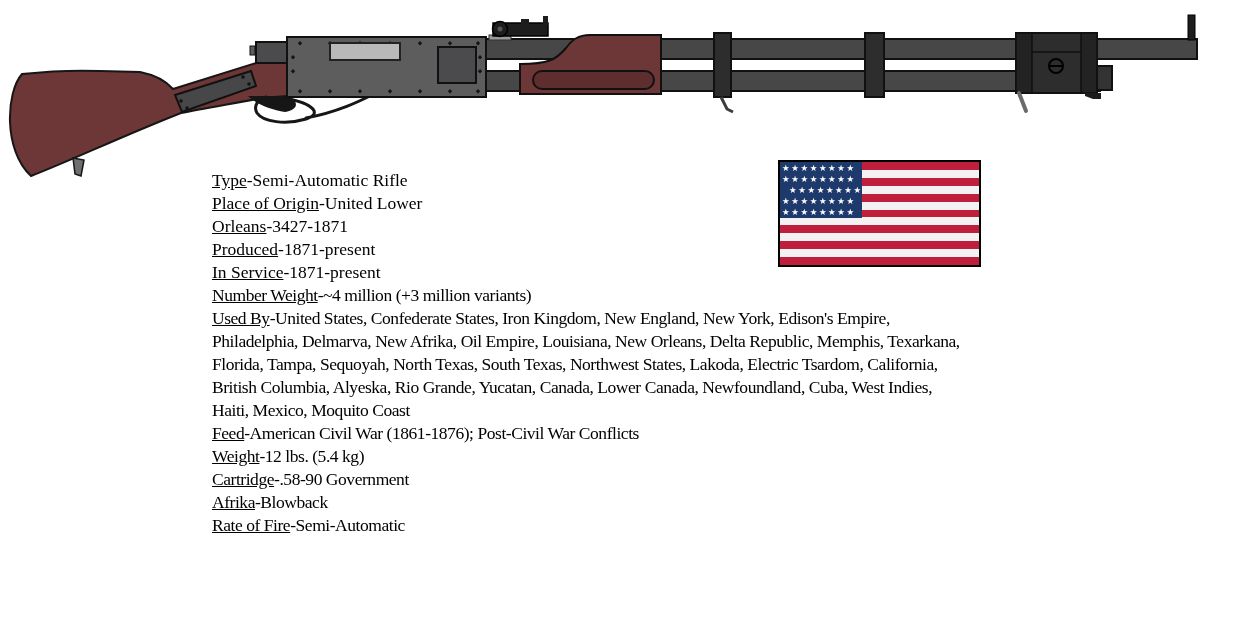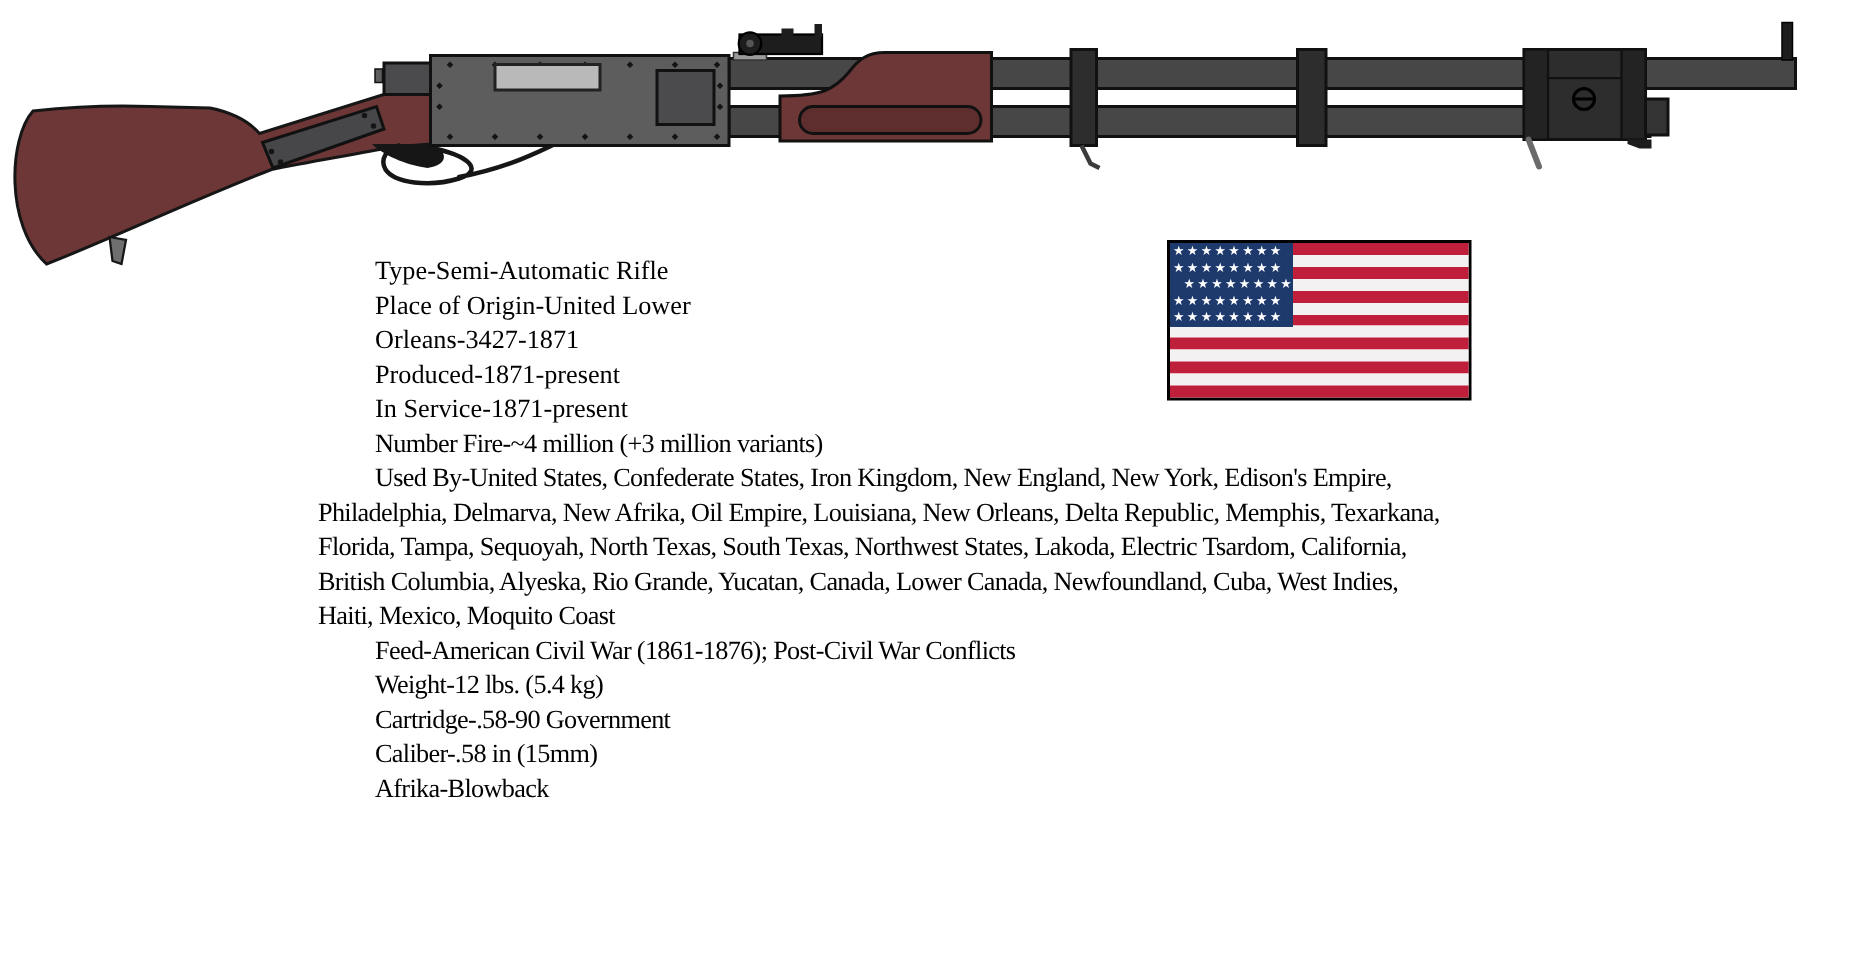--- a/index.html
+++ b/index.html
@@ -3,21 +3,21 @@
 <meta charset="utf-8">
 <style>
   html,body{margin:0;padding:0;background:#ffffff;width:1244px;height:640px;overflow:hidden;}
   *{box-sizing:border-box;}
   .stage{position:relative;width:1244px;height:640px;background:#fff;font-family:"Liberation Serif","DejaVu Serif",serif;}
   
   .gun-svg{position:absolute;left:0;top:0;width:1244px;height:200px;pointer-events:none;}
   
   .specs{position:absolute;left:212px;top:169px;width:760px;font-size:17.5px;line-height:23px;color:#000;}
   .spec{white-space:normal;}
-  .spec .lbl{margin-left:38px;}
+  .spec .lbl{text-decoration:underline;}
   .spec.cond{letter-spacing:-0.45px;}
   
   .flag{position:absolute;left:778px;top:160px;width:203px;height:107px;border:2px solid #000;background:#fff;}
   .flag-stripes{position:absolute;inset:0;display:flex;flex-direction:column;}
   .flag-stripes .stripe{flex:1;}
   .flag-canton{position:absolute;left:0;top:0;width:41%;height:54%;display:flex;flex-direction:column;justify-content:space-around;padding:1px 0 2px 2px;}
   .star-row{height:11px;line-height:11px;font-family:"DejaVu Sans",sans-serif;font-size:8.5px;letter-spacing:1.6px;color:#fff;white-space:nowrap;}
   .star-row.offset{padding-left:7px;}
 </style>
 </head>
@@ -111,22 +111,22 @@
         <div class="star-row">★★★★★★★★</div>
       </div>
   </div>
 
   <div class="specs">
     <div class="spec"><span class="lbl">Type</span><span class="val">-Semi-Automatic Rifle</span></div>
     <div class="spec"><span class="lbl">Place of Origin</span><span class="val">-United Lower</span></div>
     <div class="spec"><span class="lbl">Orleans</span><span class="val">-3427-1871</span></div>
     <div class="spec"><span class="lbl">Produced</span><span class="val">-1871-present</span></div>
     <div class="spec"><span class="lbl">In Service</span><span class="val">-1871-present</span></div>
-    <div class="spec cond"><span class="lbl">Number Fire</span><span class="val">-~4 million (+3 million variants)</span></div>
+    <div class="spec cond"><span class="lbl">Number Weight</span><span class="val">-~4 million (+3 million variants)</span></div>
     <div class="spec cond"><span class="lbl">Used By</span><span class="val">-United States, Confederate States, Iron Kingdom, New England, New York, Edison's Empire, Philadelphia, Delmarva, New Afrika, Oil Empire, Louisiana, New Orleans, Delta Republic, Memphis, Texarkana, Florida, Tampa, Sequoyah, North Texas, South Texas, Northwest States, Lakoda, Electric Tsardom, California, British Columbia, Alyeska, Rio Grande, Yucatan, Canada, Lower Canada, Newfoundland, Cuba, West Indies, Haiti, Mexico, Moquito Coast</span></div>
     <div class="spec cond"><span class="lbl">Feed</span><span class="val">-American Civil War (1861-1876); Post-Civil War Conflicts</span></div>
     <div class="spec cond"><span class="lbl">Weight</span><span class="val">-12 lbs. (5.4 kg)</span></div>
     <div class="spec cond"><span class="lbl">Cartridge</span><span class="val">-.58-90 Government</span></div>
-    <div class="spec cond"><span class="lbl">Caliber</span><span class="val">-.58 in (15mm)</span></div>
     <div class="spec cond"><span class="lbl">Afrika</span><span class="val">-Blowback</span></div>
+    <div class="spec cond"><span class="lbl">Rate of Fire</span><span class="val">-Semi-Automatic</span></div>
   </div>
 
 </div>
 
 </body></html>

